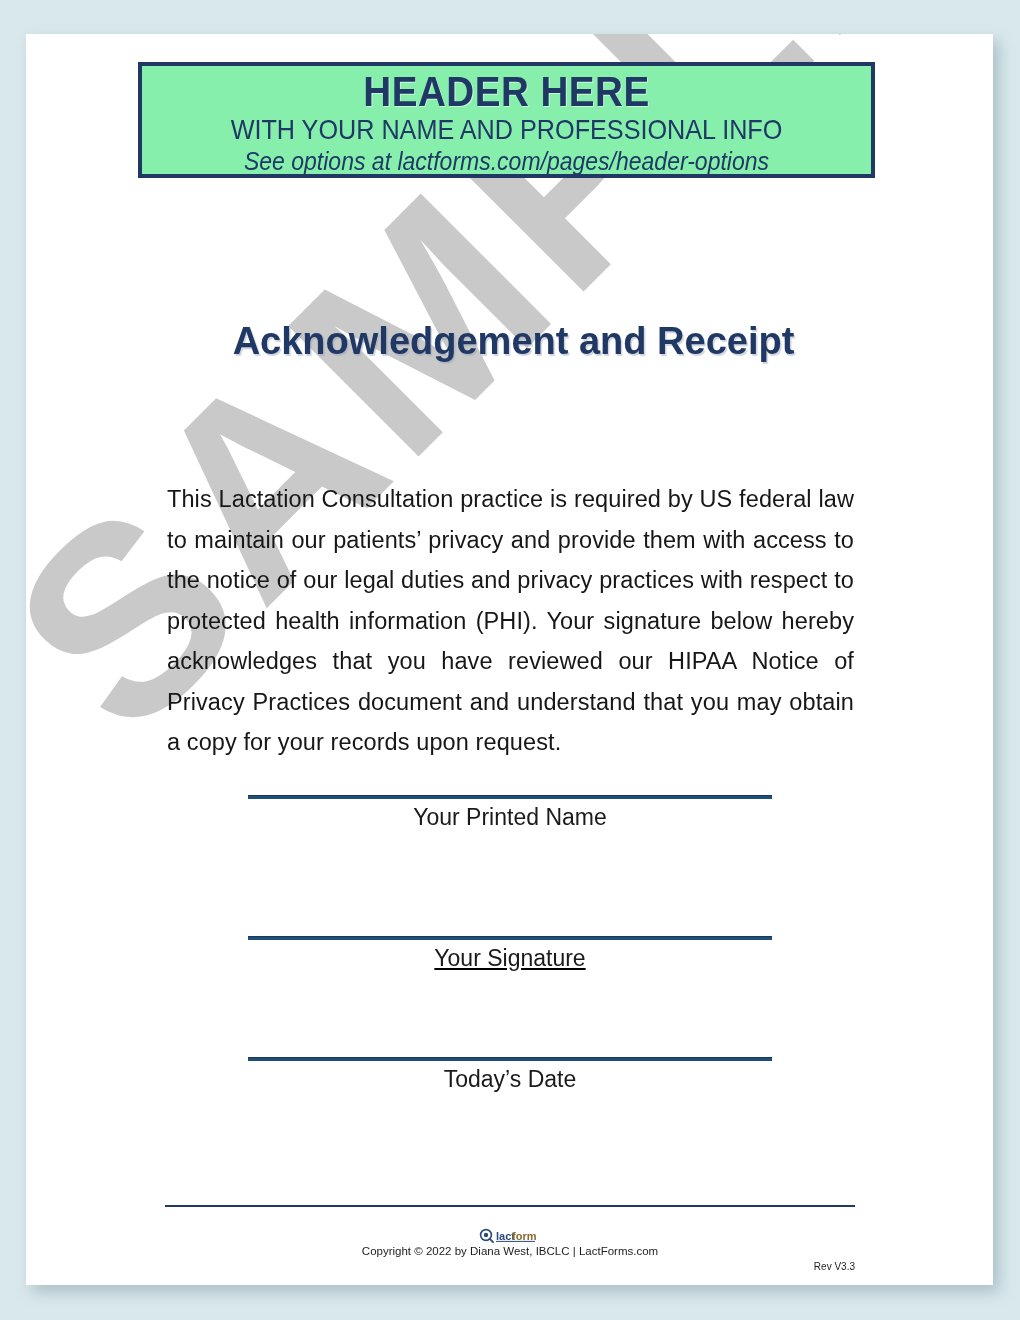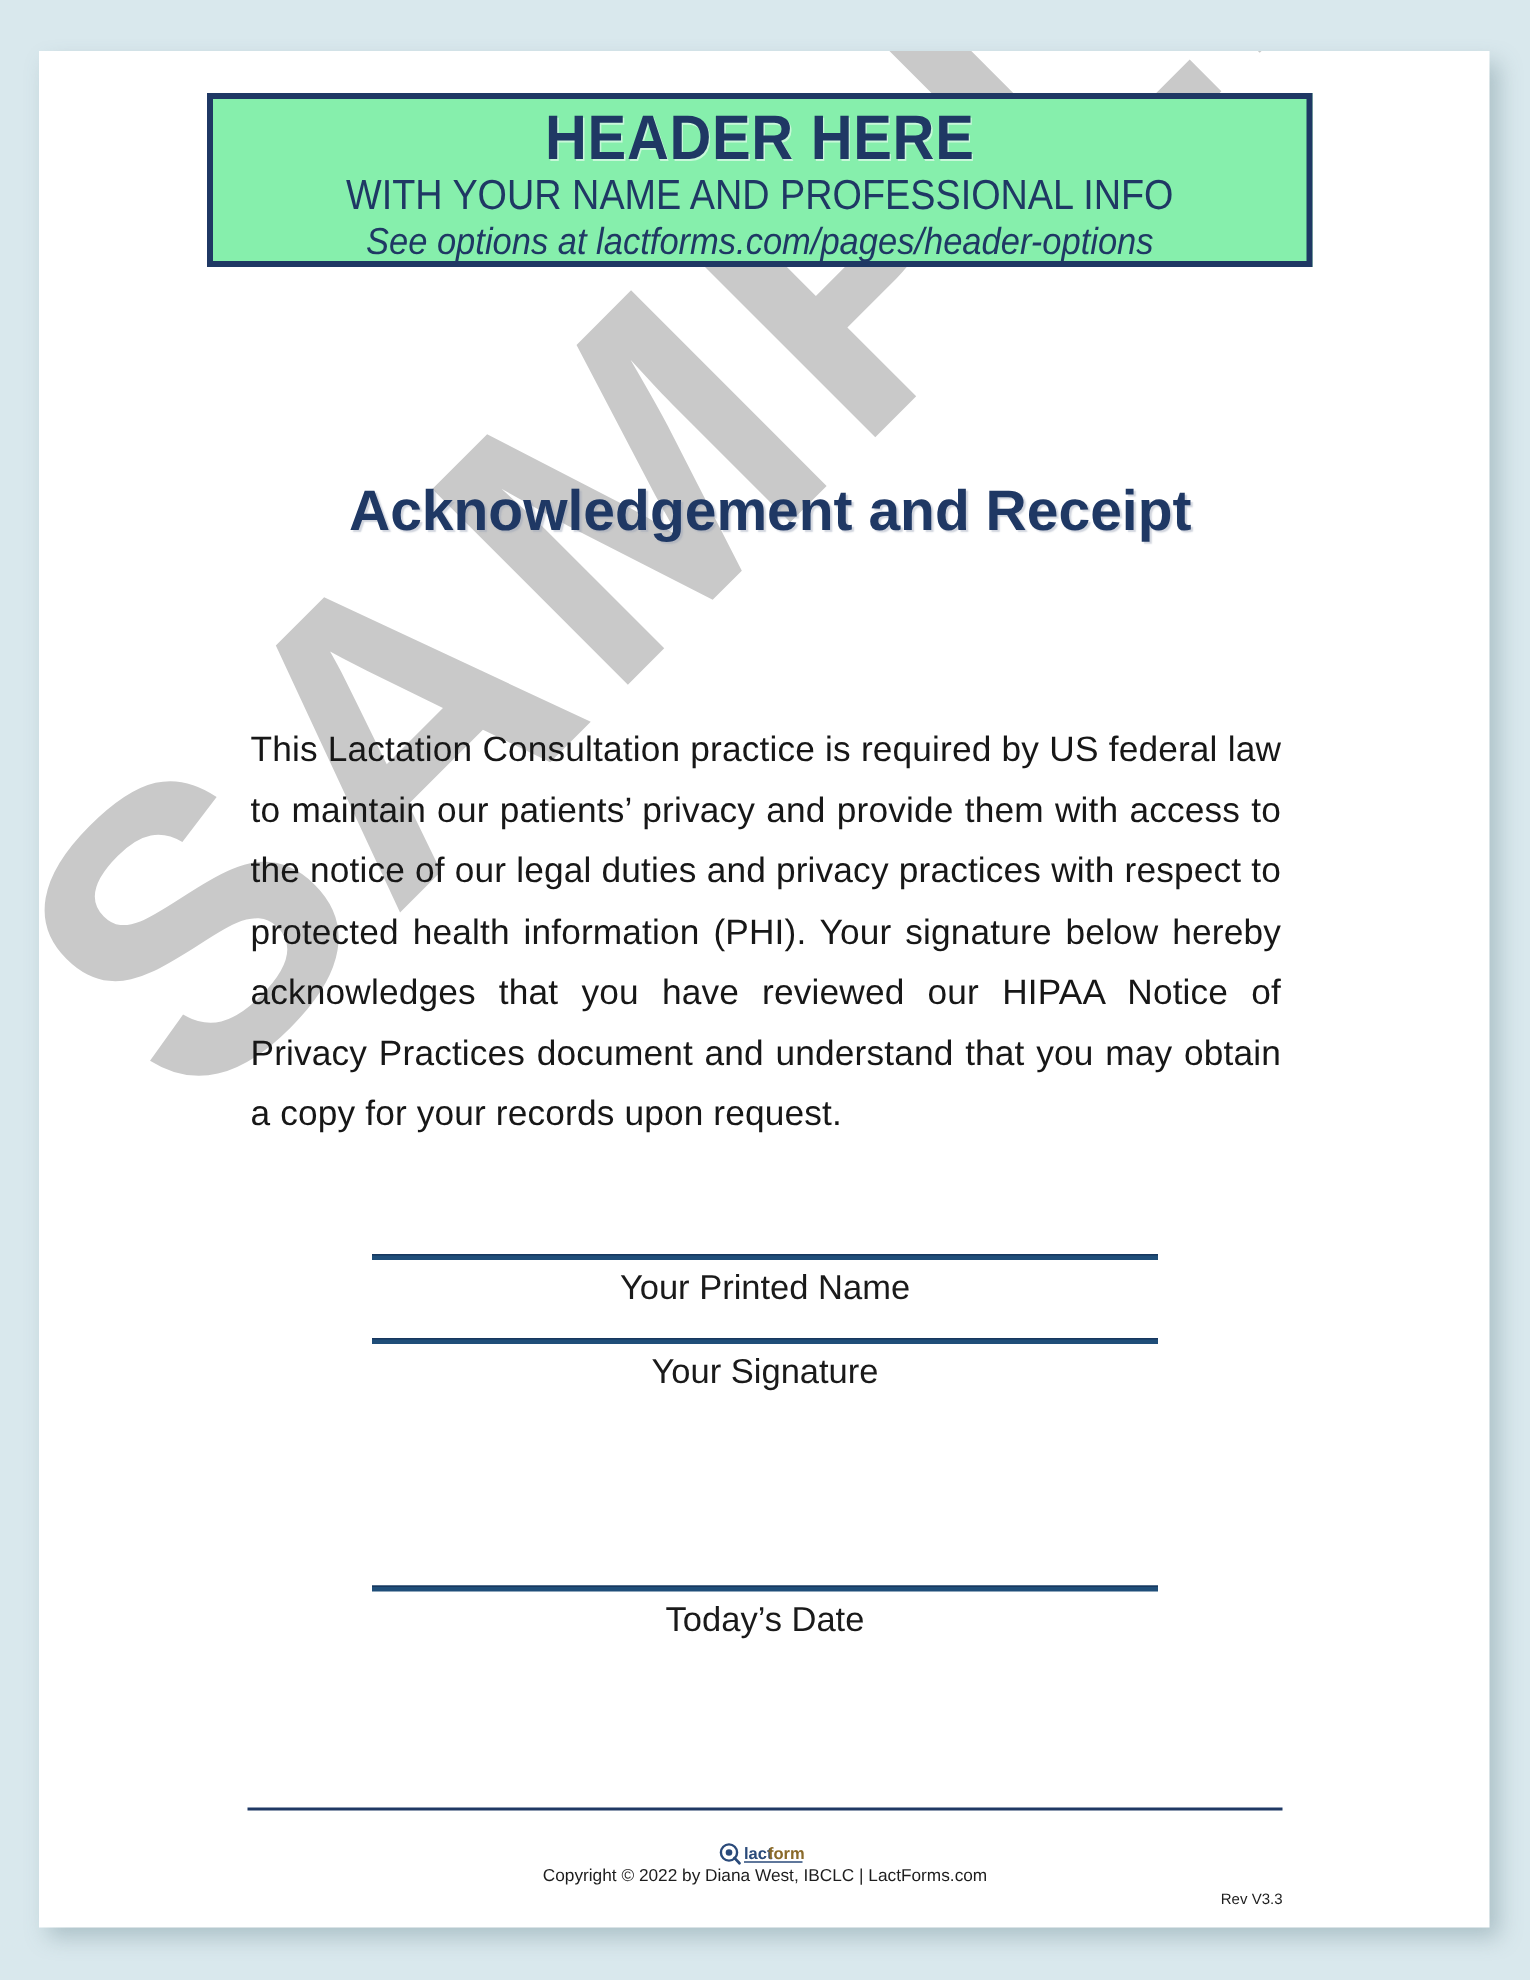--- a/index.html
+++ b/index.html
@@ -137,22 +137,22 @@
     color: #171717;
     letter-spacing: 0.1px;
   }
 
   
   .sig-block {
     position: absolute;
     left: 222px;
     width: 524px;
   }
-  .sig-block.b1 { top: 802px; }
-  .sig-block.b2 { top: 858px; }
+  .sig-block.b1 { top: 761px; }
+  .sig-block.b2 { top: 902px; text-decoration: underline; }
   .sig-block.b3 { top: 1023px; }
 
   .sig-rule {
     width: 100%;
     height: 4px;
     background: #1f4e79;
     border-top: 1px solid #17375e;
     box-sizing: border-box;
   }
   .sig-label {

